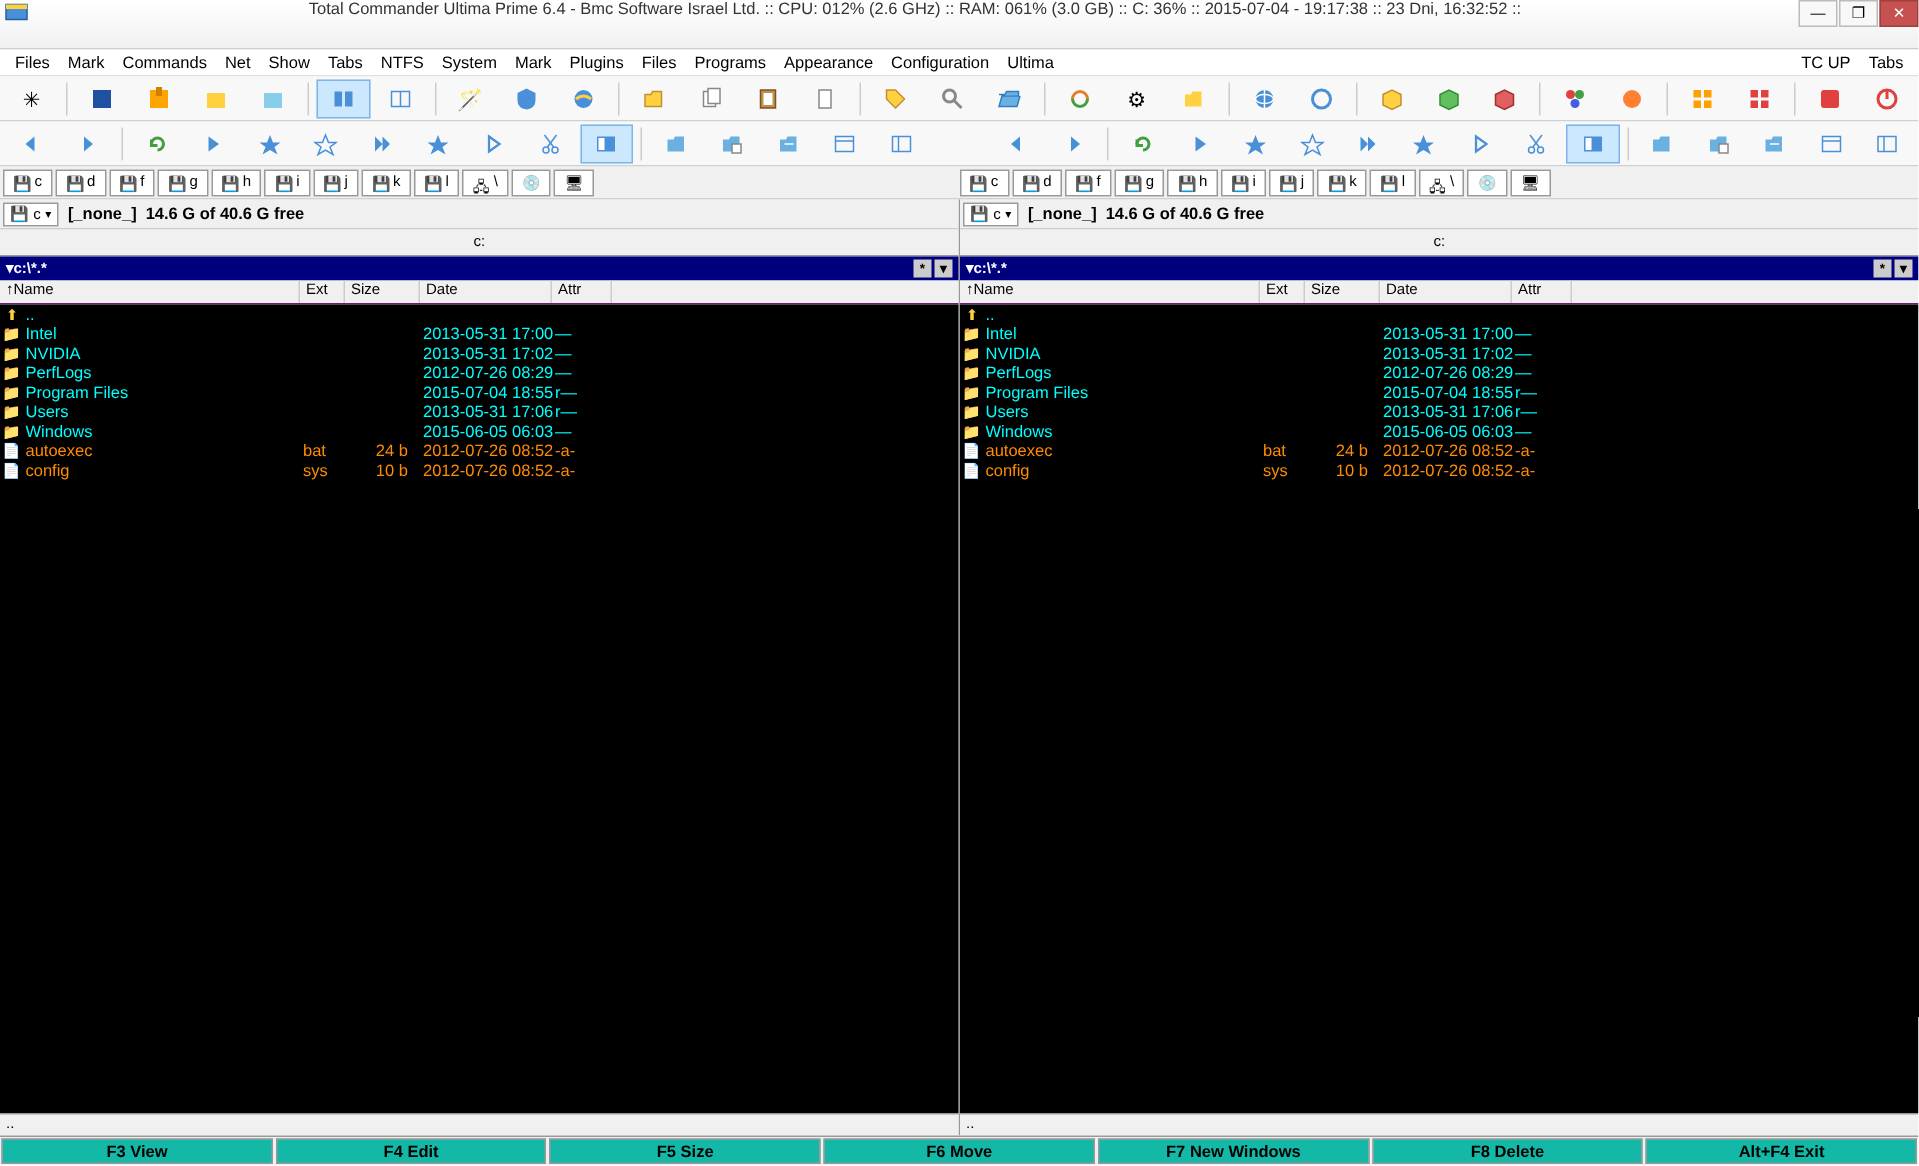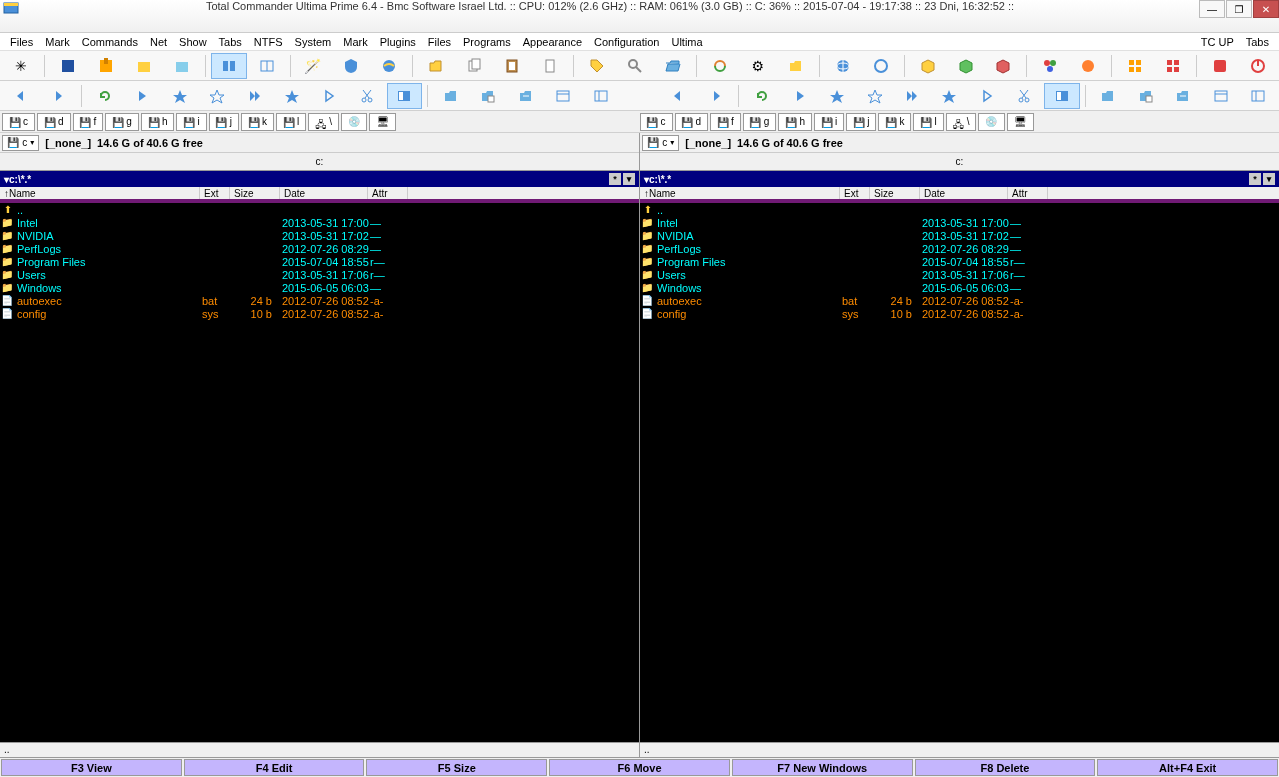--- a/index.html
+++ b/index.html
@@ -24,40 +24,40 @@
 .panel { flex: 1; display: flex; flex-direction: column; border-right: 1px solid #999; min-width: 0; }
 .panel:last-child { border-right: none; }
 .panel-drive-sel { height: 20px; background: #f0f0f0; border-bottom: 1px solid #ccc; display: flex; align-items: center; padding: 0 2px; }
 .drive-combo { border: 1px solid #999; background: #fff; height: 16px; padding: 0 4px; font-size: 10px; display: flex; align-items: center; }
 .drive-combo::after { content: "▾"; margin-left: 3px; font-size: 8px; }
 .drive-label { margin-left: 6px; font-weight: bold; font-size: 11px; }
 .tab-hdr { height: 18px; background: #f0f0f0; border-bottom: 1px solid #999; display: flex; align-items: center; justify-content: center; font-size: 10px; }
 .path-bar { height: 16px; background: #00007f; color: #fff; font-size: 10px; font-weight: bold; padding: 1px 4px; display: flex; align-items: center; }
 .path-bar .btns { margin-left: auto; display: flex; gap: 2px; }
 .path-bar .pb { width: 12px; height: 12px; background: #ccc; color: #000; font-size: 9px; display: flex; align-items: center; justify-content: center; }
-.col-hdr { height: 16px; background: #f0f0f0; border-bottom: 4px solid #701a75; display: flex; font-size: 10px; }
+.col-hdr { height: 16px; background: #f0f0f0; border-bottom: 1px solid #701a75; display: flex; font-size: 10px; }
 .col-hdr div { border-right: 1px solid #ccc; padding: 1px 4px; }
 .file-list { flex: 1; background: #000; overflow: auto; font-size: 11px; }
 .file-row { display: flex; height: 13px; align-items: center; white-space: nowrap; }
 .fc-name { display: flex; align-items: center; padding-left: 1px; }
 .fc-ext { text-align: left; padding-left: 2px; }
 .fc-size { text-align: right; padding-right: 8px; }
 .fc-date { padding-left: 2px; }
 .fc-attr { padding-left: 2px; }
 .c-name { width: 200px; }
 .c-ext { width: 30px; }
 .c-size { width: 50px; }
 .c-date { width: 88px; }
 .c-attr { width: 40px; }
 .folder-color { color: #00ffff; }
 .file-color { color: #ff8c00; }
 .ficon { width: 14px; height: 12px; display: inline-flex; align-items: center; justify-content: center; margin-right: 2px; font-size: 10px; }
 .status-line { height: 15px; background: #f0f0f0; border-top: 1px solid #999; font-size: 10px; padding: 1px 4px; }
 .fkeys { height: 20px; background: #f0f0f0; border-top: 1px solid #999; display: flex; }
-.fkey { flex: 1; border: 1px solid #999; background: #c4b5fd; display: flex; align-items: center; justify-content: center; font-size: 11px; font-weight: bold; margin: 1px; }
+.fkey { flex: 1; border: 1px solid #999; background: #14b8a6; display: flex; align-items: center; justify-content: center; font-size: 11px; font-weight: bold; margin: 1px; }
 .svg-icon { width: 16px; height: 16px; }
 </style>
 </head>
 <body>
 
 <div class="titlebar">
   <div class="icon-box">
     <svg class="svg-icon" viewBox="0 0 16 16">
         <rect x="1" y="3" width="14" height="10" fill="#4a90d9" stroke="#2060a0"></rect>
         <rect x="1" y="3" width="14" height="3" fill="#ffd040"></rect>

